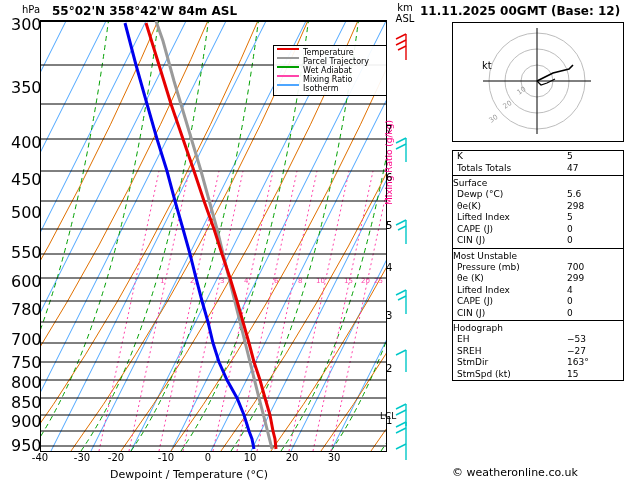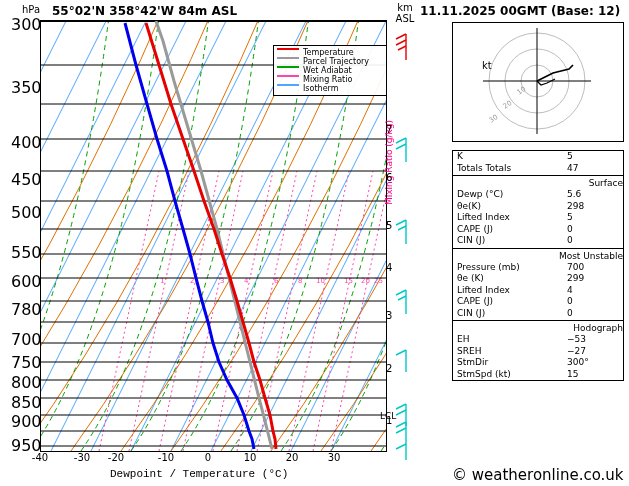--- a/index.html
+++ b/index.html
@@ -9,41 +9,41 @@
   #hdr-left{left:52px;top:4px;font-size:12px;font-weight:bold;color:#000;}
   #hdr-hpa{left:22px;top:4px;font-size:10px;color:#000;}
   #hdr-km{left:392px;top:2px;font-size:10px;color:#000;text-align:center;width:26px;line-height:11px;}
   #hdr-right{left:420px;top:4px;font-size:12px;font-weight:bold;color:#000;}
   
   #plot{left:40px;top:20px;width:345px;height:430px;border:1px solid #000;overflow:hidden;background:#fff;}
   #plot svg{display:block;}
   
   .ylab{position:absolute;font-size:16px;color:#000;text-align:left;width:34px;left:0px;margin-left:11px;}
   .xlab{position:absolute;font-size:10px;color:#000;text-align:center;width:40px;}
-  #xtitle{position:absolute;left:110px;top:468px;font-size:11px;color:#000;font-family:Liberation Mono, monospace;}
+  #xtitle{position:absolute;left:110px;top:468px;font-size:11px;color:#000;}
   
   #legend{left:232px;top:24px;width:148px;background:rgba(255,255,255,0.92);border:1px solid #000;font-size:8px;padding:2px 3px;}
   #legend .row{display:flex;align-items:flex-start;height:9px;}
   #legend .ln{width:22px;height:0;border-top-width:2px;border-top-style:solid;margin-right:4px;}
   #legend .tx{color:#000;font-size:8px;line-height:9px;}
   
   #mixlab{left:384px;top:205px;width:12px;font-size:9px;color:#f08;transform:rotate(-90deg);transform-origin:left top;white-space:nowrap;}
   
   .kmlab{position:absolute;font-size:10px;color:#000;left:386px;width:18px;}
   #lcl{position:absolute;left:380px;top:411px;font-size:9px;color:#000;}
   
   #hodo{left:452px;top:22px;width:170px;height:118px;border:1px solid #000;background:#fff;}
   #kt{left:482px;top:24px;font-size:10px;color:#000;margin-top:36px;}
   
   #tbl{left:452px;top:150px;width:170px;border:1px solid #000;font-size:9px;color:#000;background:#fff;}
-  #tbl .sec{text-align:right;padding:1px 0;}
+  #tbl .sec{text-align:left;padding:1px 0;}
   #tbl .r{display:flex;justify-content:space-between;padding:0 4px;line-height:11.5px;}
   #tbl .r span:last-child{width:52px;}
   #tbl hr{border:0;border-top:1px solid #000;margin:1px 0;}
-  #copy{left:452px;top:466px;font-size:15px;color:#000;}
+  #copy{left:452px;top:466px;font-size:11px;color:#000;}
 </style>
 </head>
 <body>
 
 <div class="abs" id="hdr-hpa">hPa</div>
 <div class="abs" id="hdr-left">55°02'N 358°42'W 84m ASL</div>
 <div class="abs" id="hdr-km">
   <div>km</div>
   <div>ASL</div>
 </div>
@@ -337,21 +337,21 @@
   <div class="r">
       <span>EH</span>
       <span>−53</span>
     </div>
   <div class="r">
       <span>SREH</span>
       <span>−27</span>
     </div>
   <div class="r">
       <span>StmDir</span>
-      <span>300°</span>
+      <span>163°</span>
     </div>
   <div class="r">
       <span>StmSpd (kt)</span>
       <span>15</span>
     </div>
 </div>
 
 <div class="abs" id="copy">© weatheronline.co.uk</div>
 
 </body></html>

